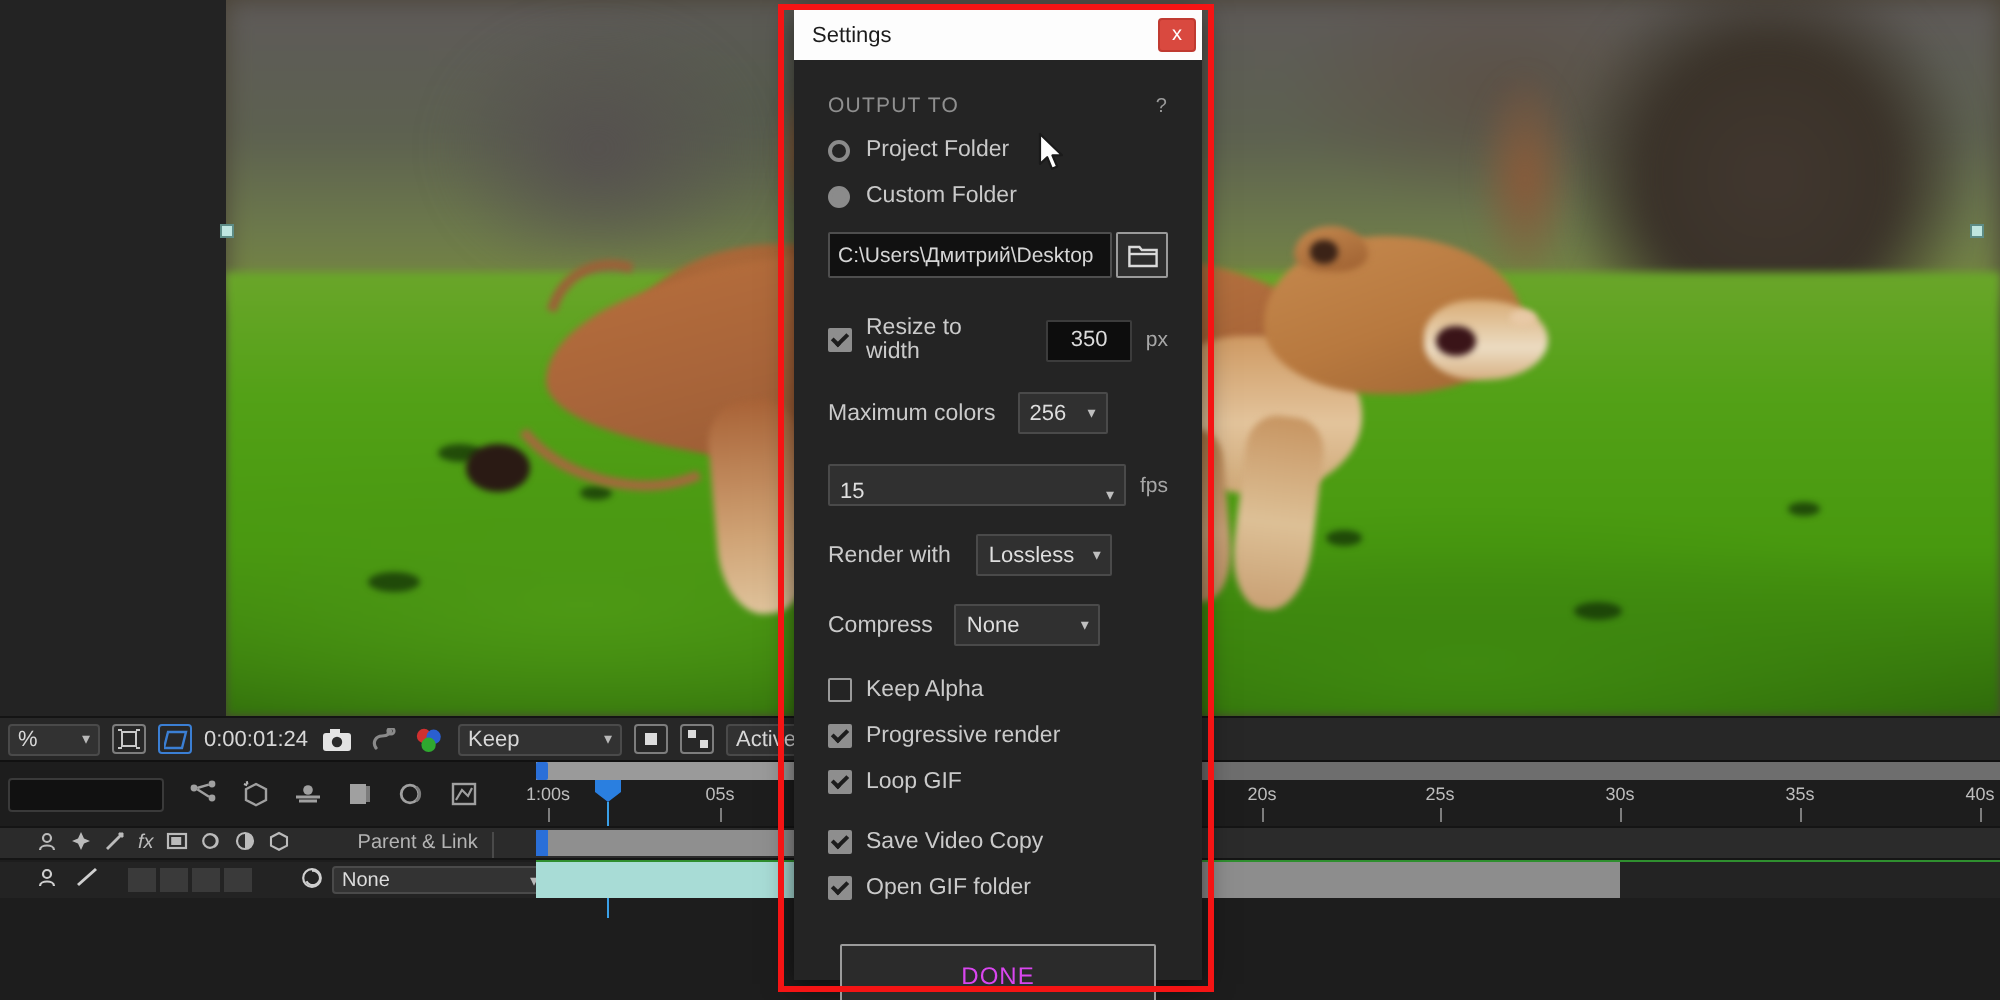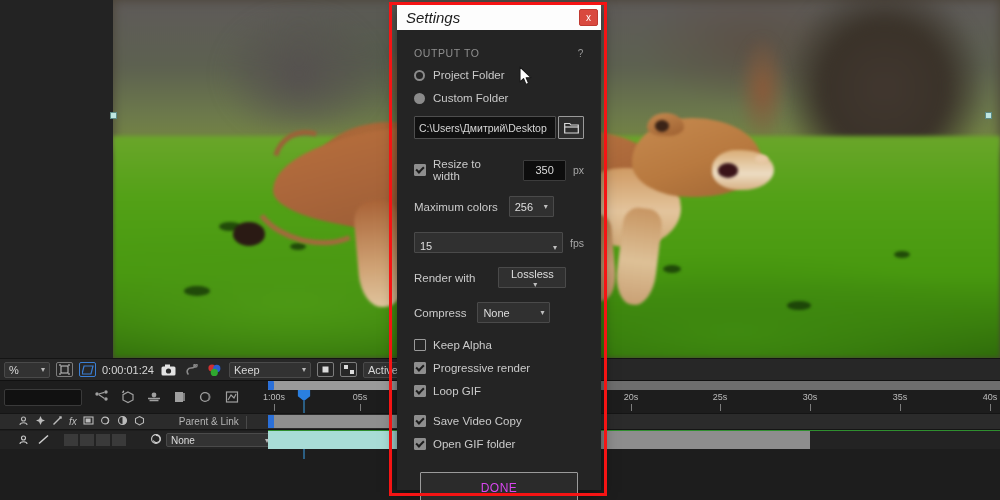--- a/index.html
+++ b/index.html
@@ -286,21 +286,21 @@
     position: absolute; left: 397px; top: 5px; width: 204px; height: 485px;
     background: #242424; z-index: 30;
     box-shadow: 0 2px 14px rgba(0,0,0,.6);
     font-family: "Liberation Sans", sans-serif;
   }
   .dlg-title {
     height: 25px; background: #fdfdfd; display: flex;
     align-items: center; justify-content: space-between;
     padding: 0 3px 0 9px;
   }
-  .dlg-title-text { color: #1c1c1c; font-size: 15px; font-style: italic; }
+  .dlg-title-text { color: #1c1c1c; font-size: 11px; }
   .dlg-close {
     width: 19px; height: 17px; background: #d9493f; color: #fff;
     border: 1px solid #c03a31; border-radius: 2px;
     font-size: 10px; display: flex; align-items: center; justify-content: center;
     cursor: pointer;
   }
   .dlg-body { padding: 0 17px; color: #cfcfcf; font-size: 11.5px; }
 
   .sect-head {
     display: flex; align-items: center; justify-content: space-between;
@@ -695,21 +695,21 @@
       <div class="opt-row" style="margin-top:15px;">
         <div class="sel-box" style="width:155px;align-items:flex-end;">
           <span>15</span>
           <span class="sel-caret">▾</span>
         </div>
         <span class="unit">fps</span>
       </div>
 
       <div class="opt-row" style="margin-top:14px;">
         <span class="opt-label">Render with</span>
-        <div class="sel-box" style="width:68px; margin-left:16px;flex-direction:column;">
+        <div class="sel-box" style="width:68px; margin-left:6px;">
           <span>Lossless</span>
           <span class="sel-caret">▾</span>
         </div>
       </div>
 
       <div class="opt-row" style="margin-top:14px;">
         <span class="opt-label">Compress</span>
         <div class="sel-box" style="width:73px; margin-left:4px;">
           <span>None</span>
           <span class="sel-caret">▾</span>

